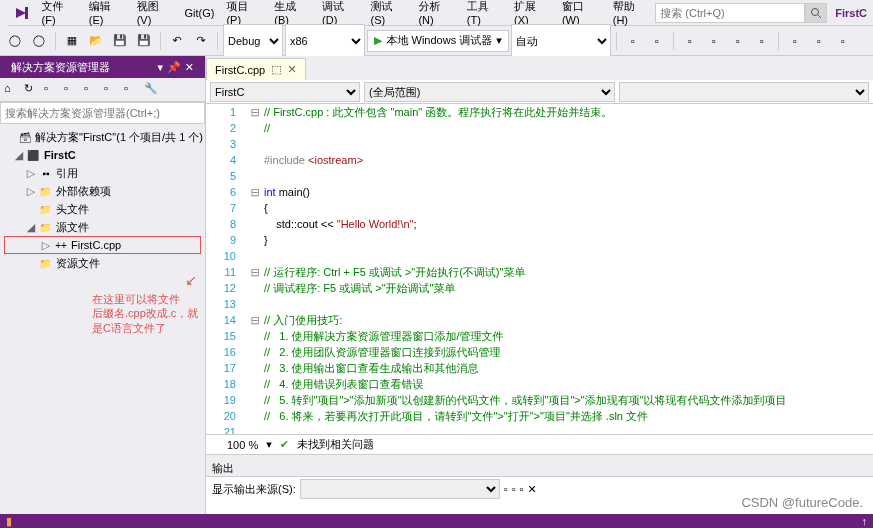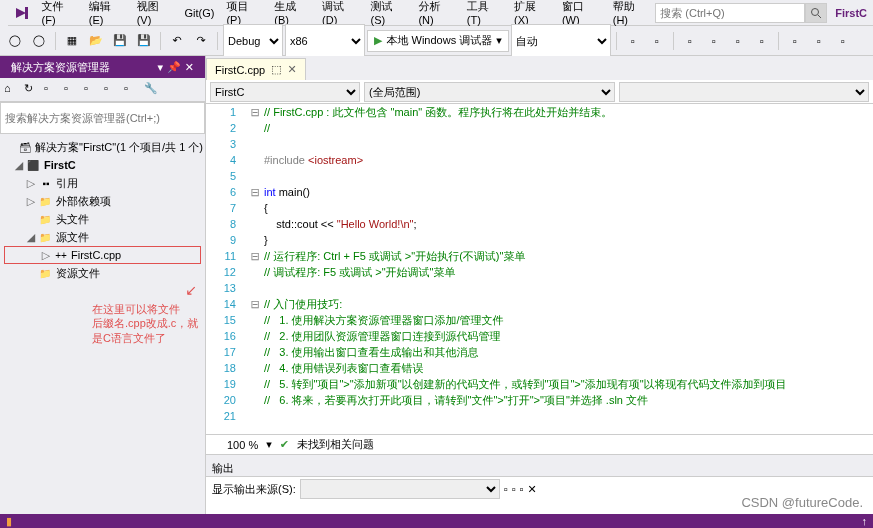--- a/index.html
+++ b/index.html
@@ -16,21 +16,21 @@
 .toolbar .sep { width:1px; height:18px; background:#ccc; margin:0 3px; }
 .toolbar select { height:34px; border:1px solid #ccc; background:#fff; font-size:11px; }
 .toolbar .runbtn { display:flex; align-items:center; height:22px; border:1px solid #ccc; background:#fff; padding:0 6px; gap:4px; }
 .toolbar .play { color:#3a9a3a; }
 .main { display:flex; height:calc(100% - 56px - 14px); }
 .sidebar { width:206px; background:#eeeef2; border-right:1px solid #ccc; display:flex; flex-direction:column; }
 .panehdr { background:#68217a; color:#fff; height:22px; display:flex; align-items:center; padding:0 11px; font-size:11px; }
 .panehdr .rbtns { margin-left:auto; display:flex; gap:4px; }
 .panetb { height:24px; display:flex; align-items:center; padding:0 4px; gap:4px; border-bottom:1px solid #ccc; }
 .panetb .mini { width:16px;height:16px; }
-.panesrch input { width:100%; height:32px; border:1px solid #ccc; padding:0 4px; background:#fff; }
+.panesrch input { width:100%; height:22px; border:1px solid #ccc; padding:0 4px; background:#fff; }
 .tree { padding:4px 2px; flex:1; overflow:auto; }
 .tree .trow { display:flex; align-items:center; height:18px; gap:3px; padding-left:4px; }
 .tree .exp { width:10px; color:#666; text-align:center; }
 .tree .ticon { width:14px; text-align:center; font-size:10px; }
 .tree .tlabel { white-space:nowrap; }
 .tree .sel { border:1px solid #e05050; }
 .annot { color:#e05050; font-size:14px; line-height:1.3; padding:4px 4px 0 90px; }
 .annot-arrow { color:#e05050; font-size:14px; }
 .editor { flex:1; display:flex; flex-direction:column; background:#fff; }
 .edtabs { height:24px; background:#eeeef2; display:flex; align-items:flex-end; }
@@ -254,20 +254,25 @@
           <span class="lnum">8</span>
           <span class="gutter"></span>
           <span class="ctxt">    std::cout &lt;&lt; <span class="c-str">"Hello World!\n"</span>;</span>
         </div>
         <div class="cline">
           <span class="lnum">9</span>
           <span class="gutter"></span>
           <span class="ctxt">}</span>
         </div>
         <div class="cline">
+          <span class="lnum">10</span>
+          <span class="gutter"></span>
+          <span class="ctxt"></span>
+        </div>
+        <div class="cline">
           <span class="lnum">11</span>
           <span class="gutter">⊟</span>
           <span class="ctxt"><span class="c-comment">// 运行程序: Ctrl + F5 或调试 &gt;"开始执行(不调试)"菜单</span></span>
         </div>
         <div class="cline">
           <span class="lnum">12</span>
           <span class="gutter"></span>
           <span class="ctxt"><span class="c-comment">// 调试程序: F5 或调试 &gt;"开始调试"菜单</span></span>
         </div>
         <div class="cline">

